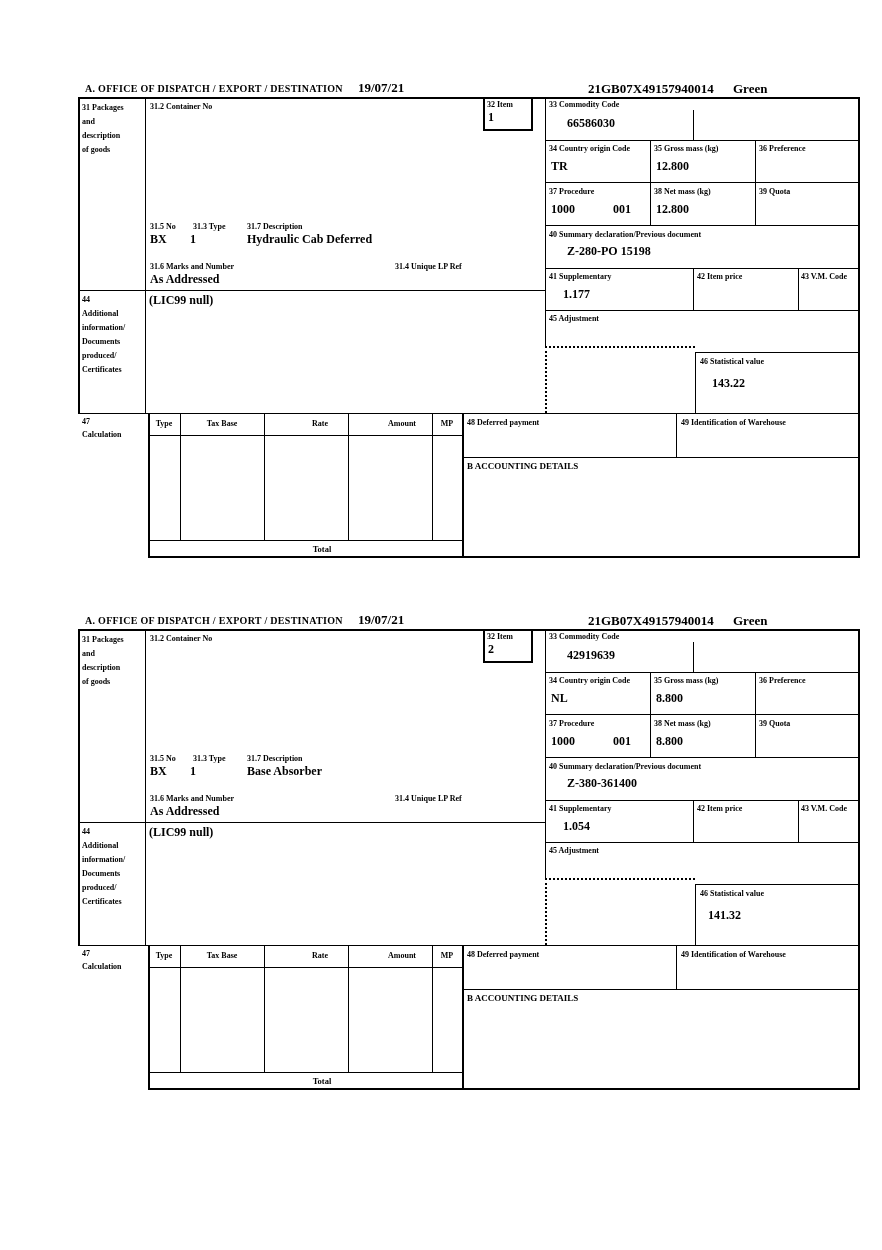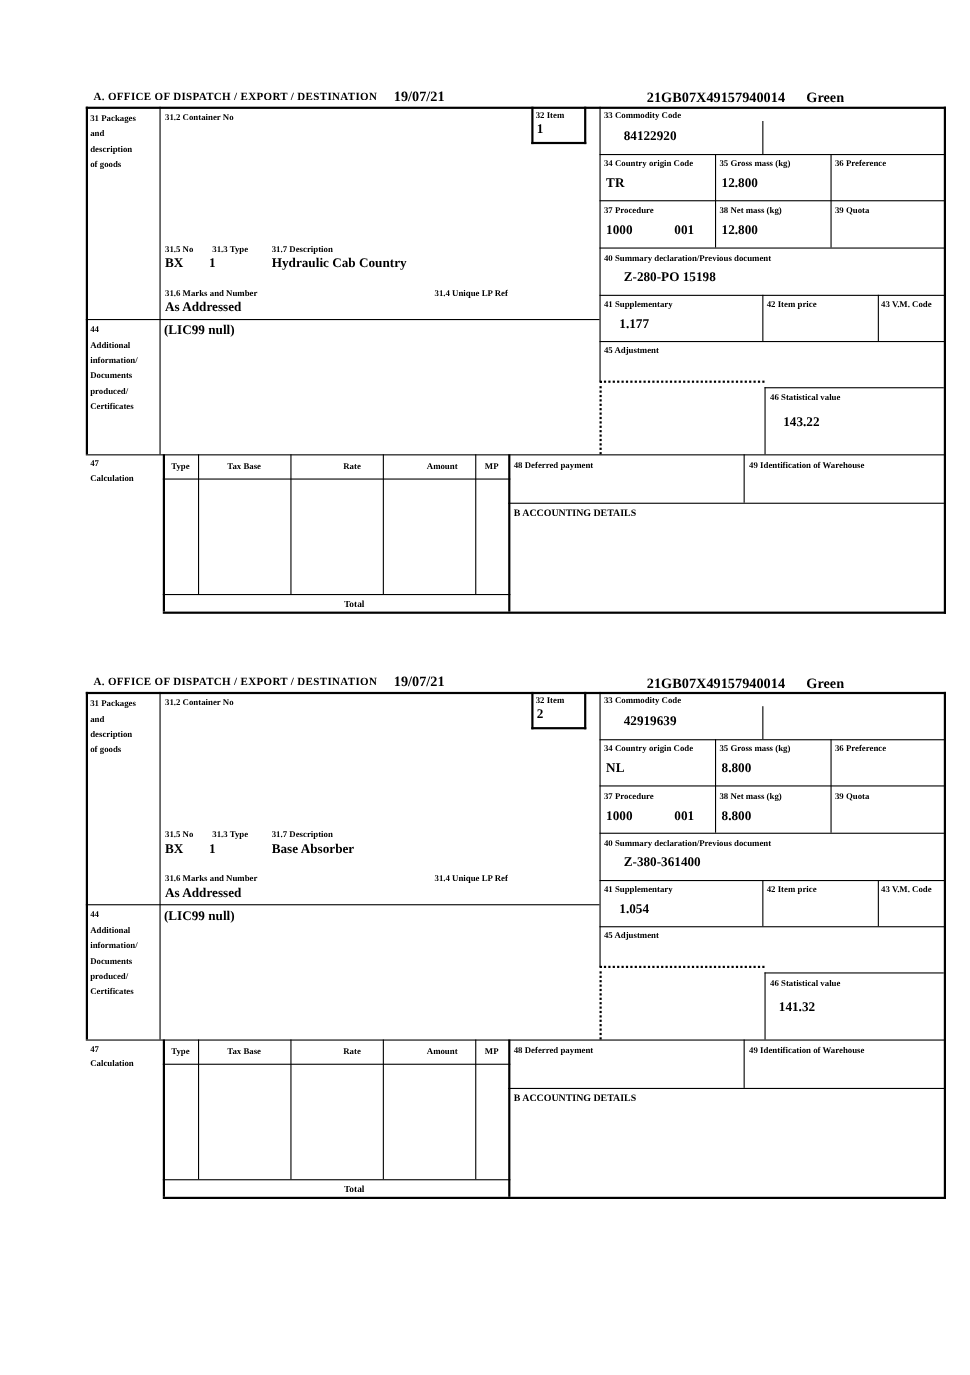--- a/index.html
+++ b/index.html
@@ -77,28 +77,28 @@
     <div class="lbl" style="left:4px;top:285px">Certificates</div>
 
     <div class="lbl" style="left:72px;top:22px">31.2 Container No</div>
     <div class="lbl" style="left:409px;top:20px">32 Item</div>
     <div class="val" style="left:410px;top:31px">1</div>
     <div class="lbl" style="left:72px;top:142px">31.5 No</div>
     <div class="lbl" style="left:115px;top:142px">31.3 Type</div>
     <div class="lbl" style="left:169px;top:142px">31.7 Description</div>
     <div class="val" style="left:72px;top:153px">BX</div>
     <div class="val" style="left:112px;top:153px">1</div>
-    <div class="val" style="left:169px;top:153px">Hydraulic Cab Country</div>
+    <div class="val" style="left:169px;top:153px">Hydraulic Cab Deferred</div>
     <div class="lbl" style="left:72px;top:182px">31.6 Marks and Number</div>
     <div class="lbl" style="left:317px;top:182px">31.4 Unique LP Ref</div>
     <div class="val" style="left:72px;top:193px">As Addressed</div>
     <div class="val" style="left:71px;top:214px">(LIC99 null)</div>
 
     <div class="lbl" style="left:471px;top:20px">33 Commodity Code</div>
-    <div class="val" style="left:489px;top:37px">84122920</div>
+    <div class="val" style="left:489px;top:37px">66586030</div>
     <div class="lbl" style="left:471px;top:64px">34 Country origin Code</div>
     <div class="val" style="left:473px;top:80px">TR</div>
     <div class="lbl" style="left:576px;top:64px">35 Gross mass (kg)</div>
     <div class="val" style="left:578px;top:80px">12.800</div>
     <div class="lbl" style="left:681px;top:64px">36 Preference</div>
     <div class="lbl" style="left:471px;top:107px">37 Procedure</div>
     <div class="val" style="left:473px;top:123px">1000</div>
     <div class="val" style="left:535px;top:123px">001</div>
     <div class="lbl" style="left:576px;top:107px">38 Net mass (kg)</div>
     <div class="val" style="left:578px;top:123px">12.800</div>

